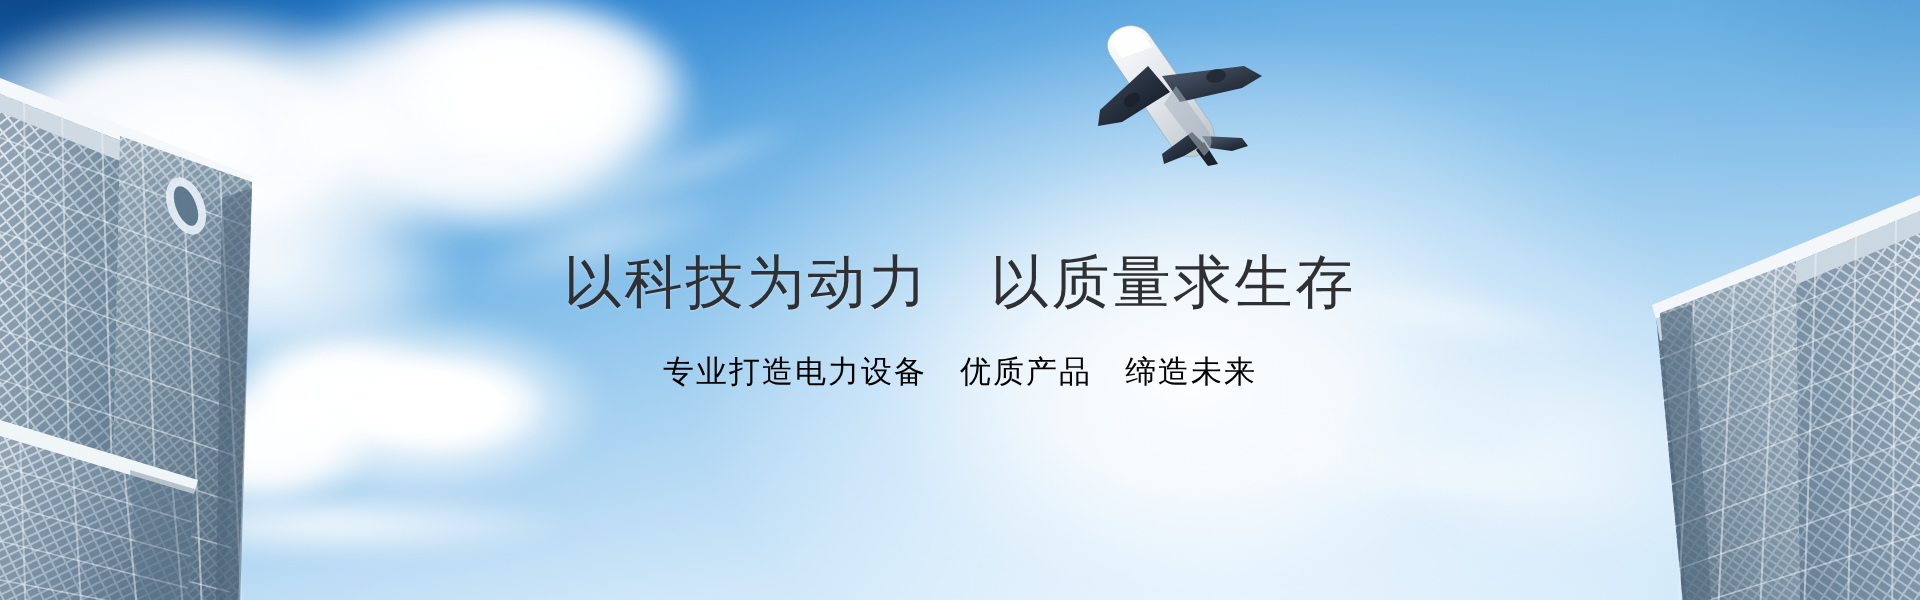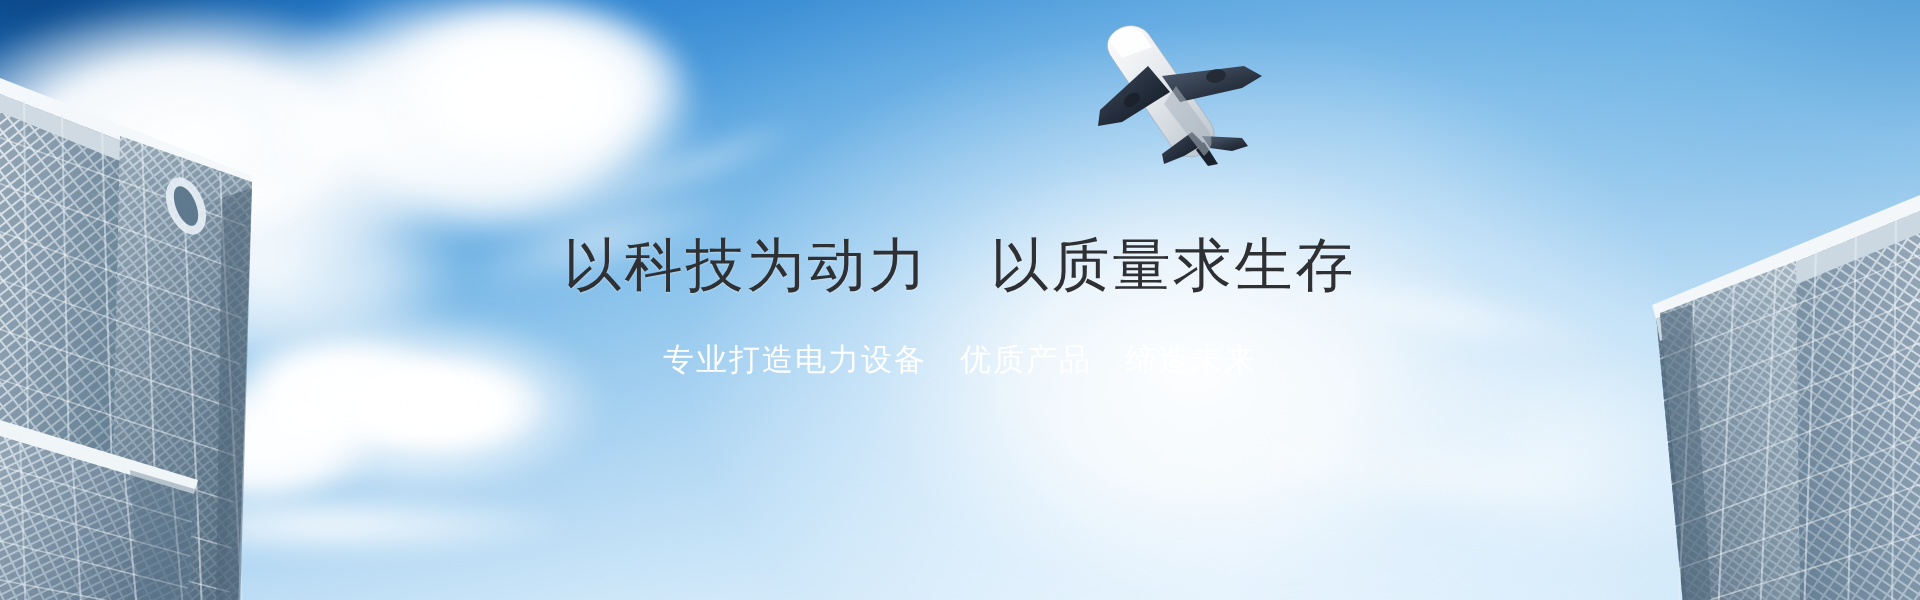--- a/index.html
+++ b/index.html
@@ -138,35 +138,35 @@
   .bldg-left2{left:-20px;top:330px;width:260px;height:290px;}
   .bldg-right{right:-10px;top:185px;width:330px;height:430px;}
 
   
   .text-block{
     position:absolute;left:0;right:0;top:238px;
     text-align:center;
     pointer-events:auto;
   }
   .headline{
-    font-family:Liberation Mono, monospace;
+    font-family:Liberation Sans, sans-serif;
     font-size:58px;
     font-weight:500;
     color:#2e3033;
     letter-spacing:3px;
     line-height:1.12;
-    margin:0;
+    margin:12px;
     white-space:pre;
     text-shadow:0 1px 2px rgba(255,255,255,0.35);
   }
   .subtitle{
     font-family:"DejaVu Sans","Liberation Sans",sans-serif;
     font-size:31px;
     font-weight:500;
-    color:#ffffff;
+    color:#000000;
     letter-spacing:2px;
     line-height:1.2;
     margin:38px 0 0 0;
     white-space:pre;
   }
 </style>
 </head>
 <body>
 
 <div class="banner">

